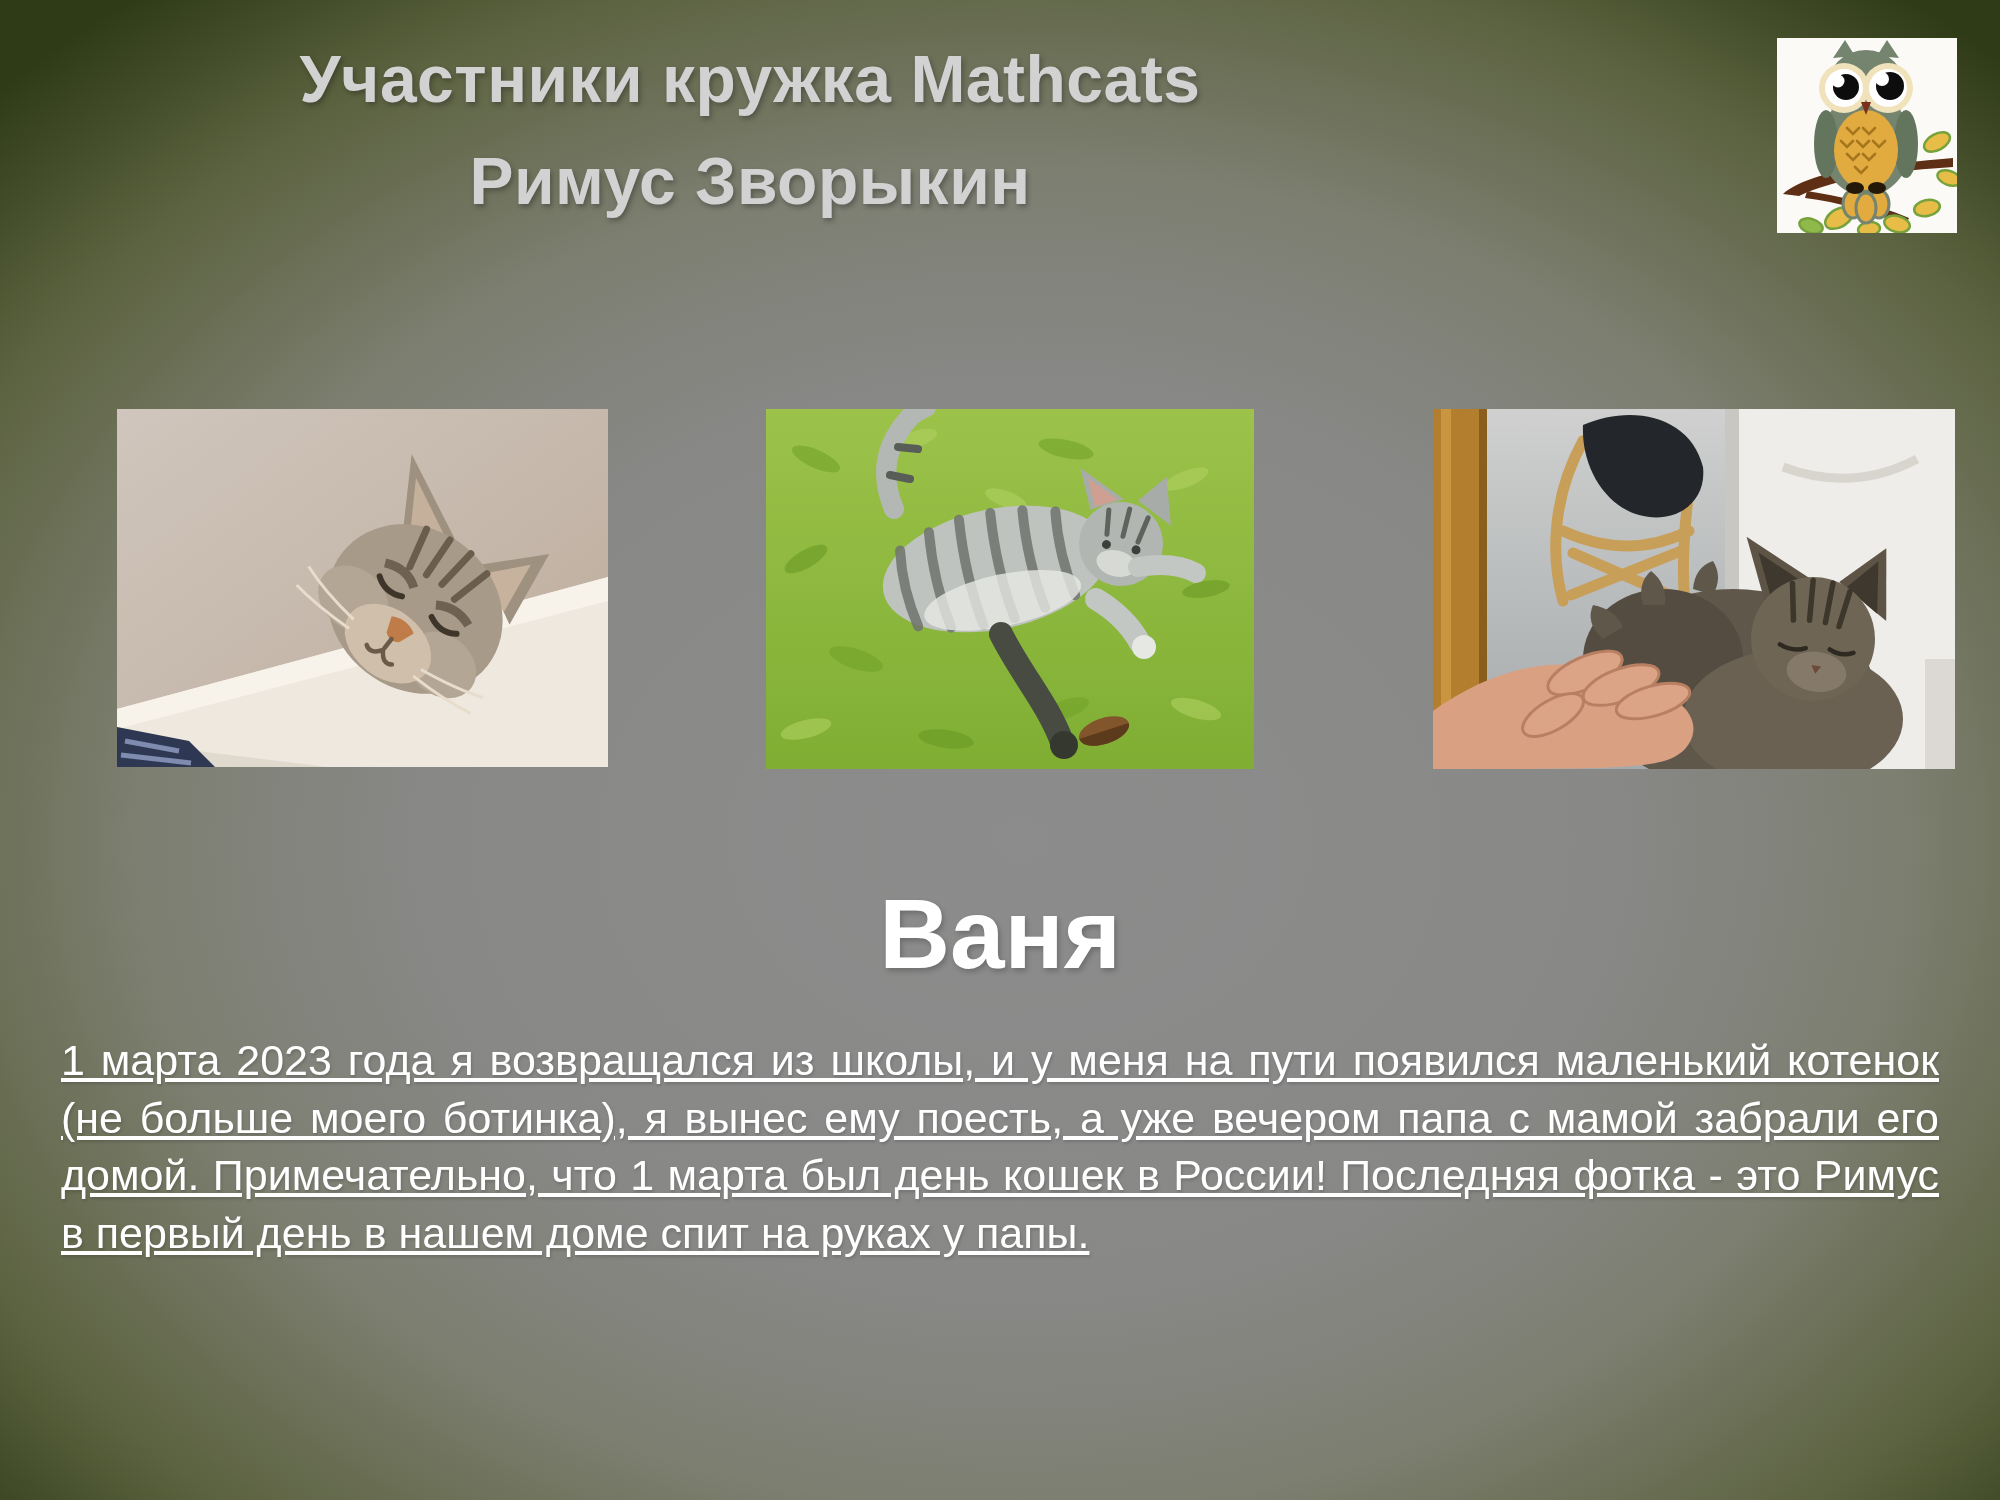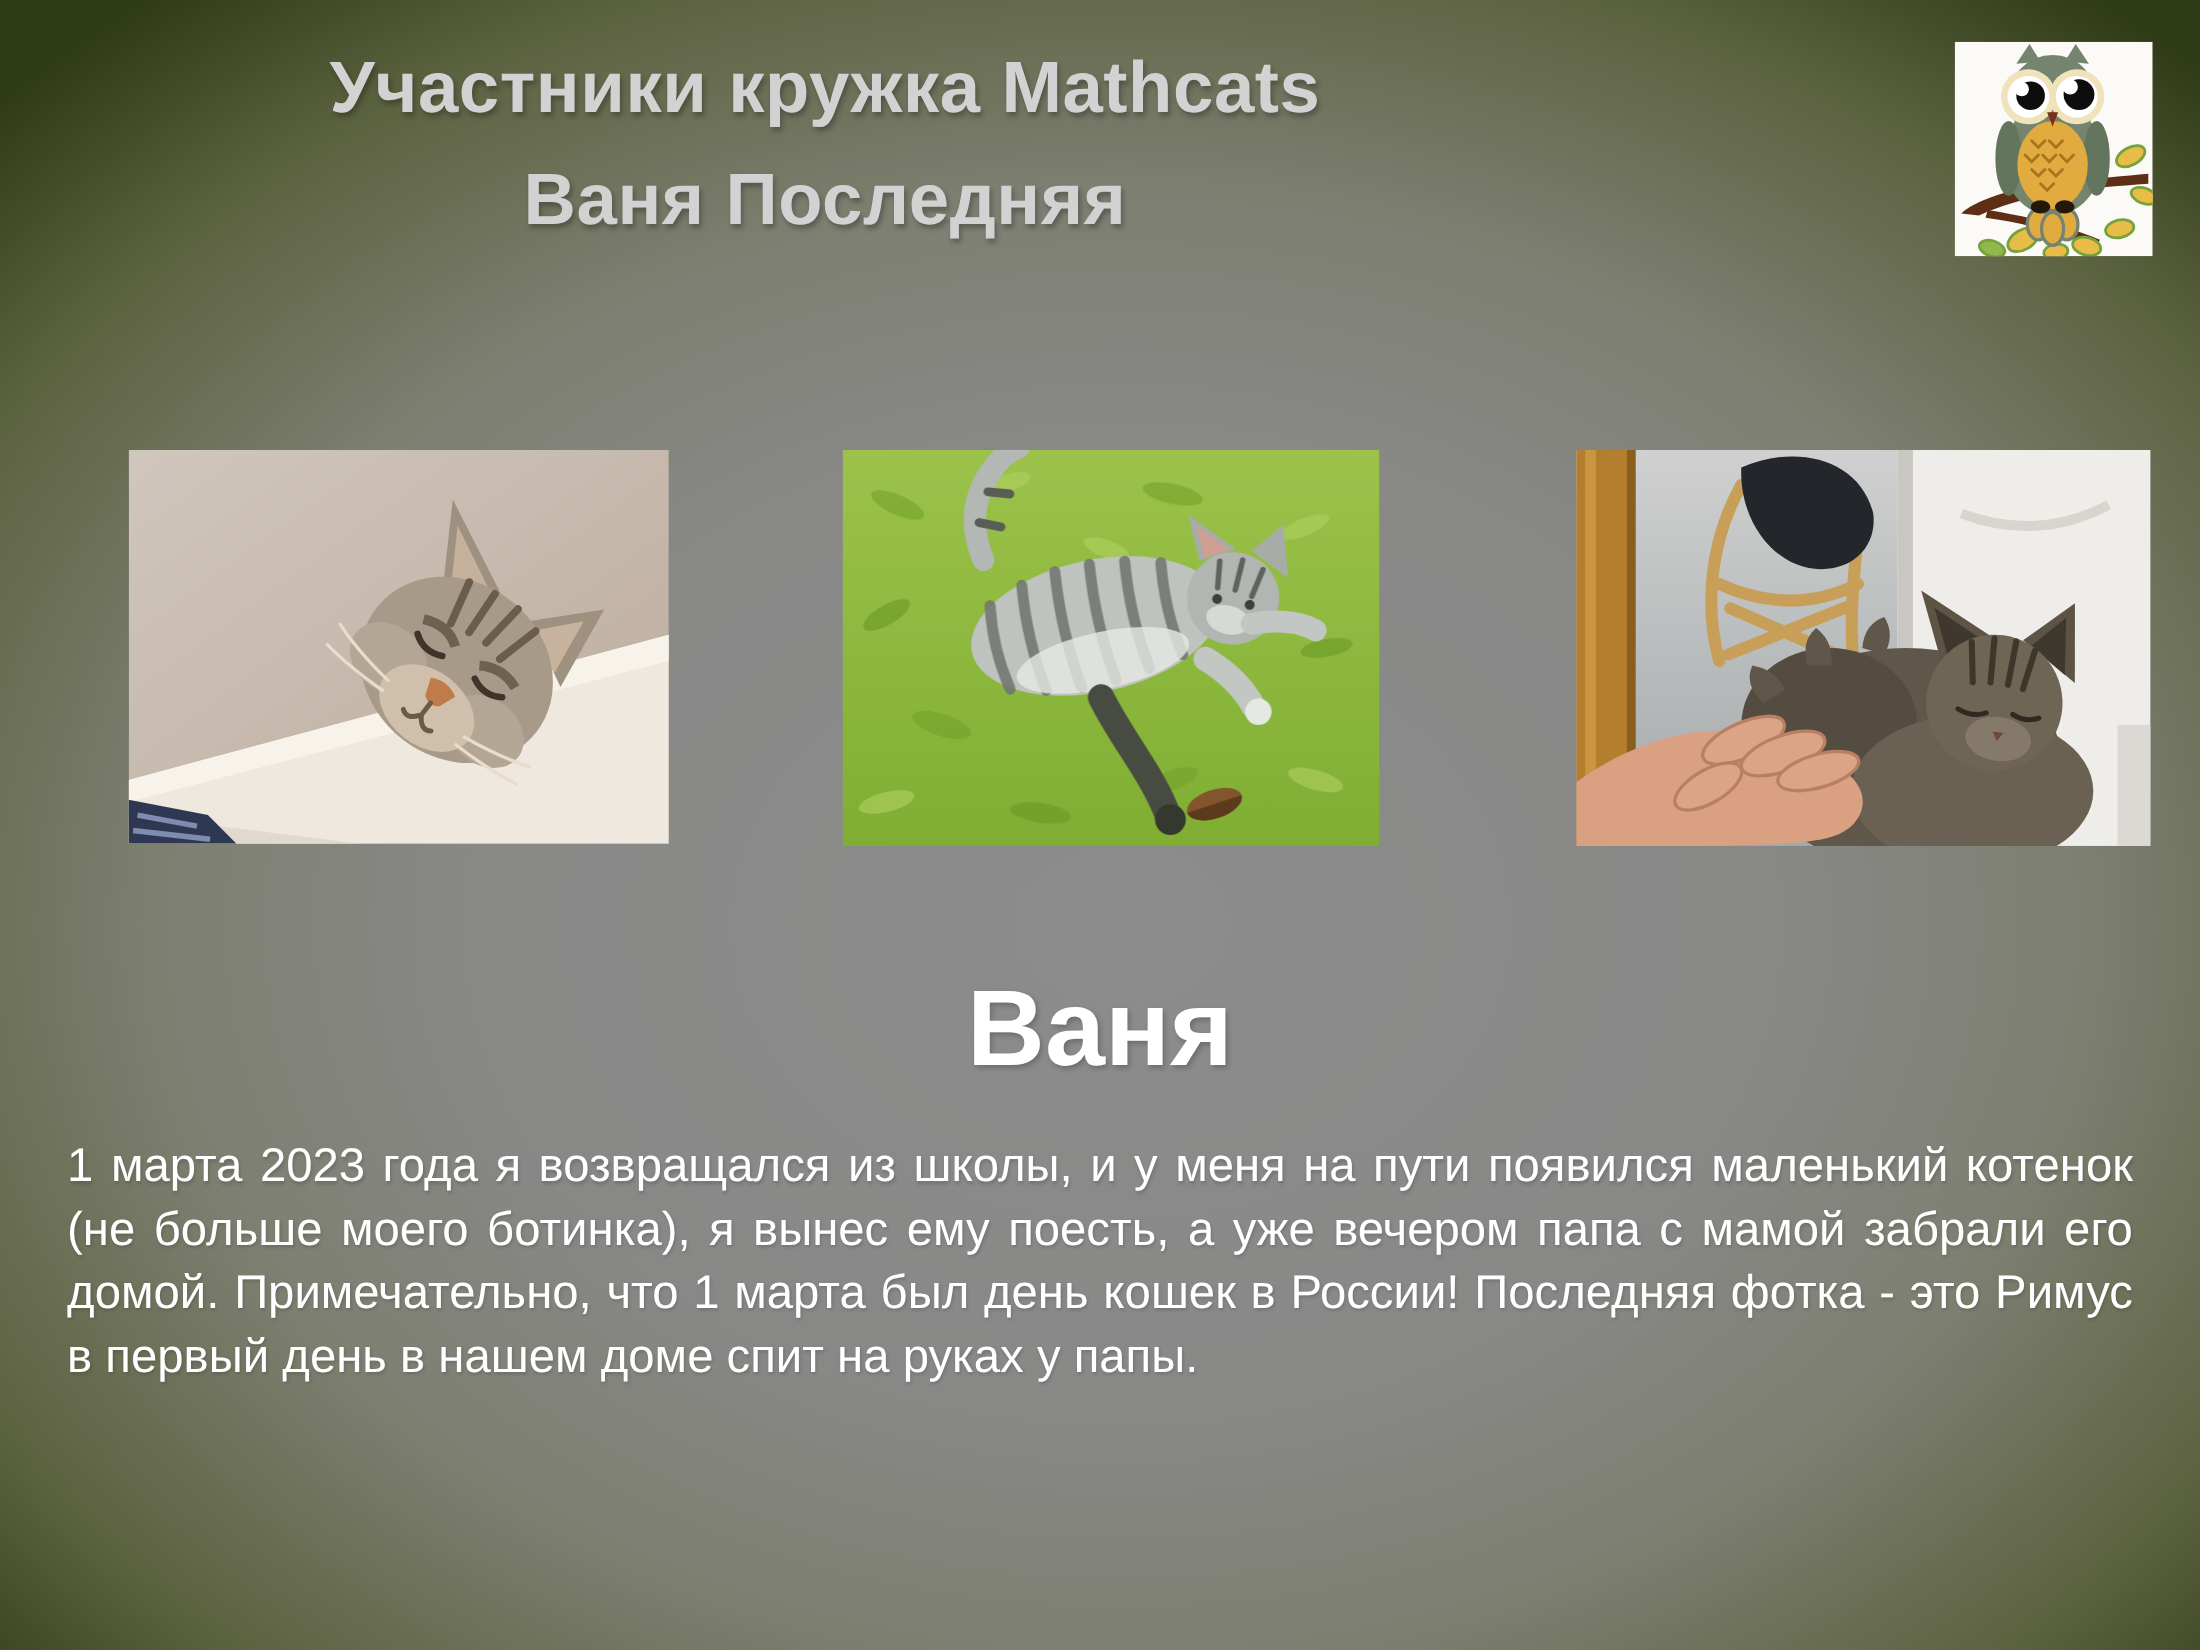--- a/index.html
+++ b/index.html
@@ -63,29 +63,30 @@
     left: 61px;
     top: 1032px;
     width: 1878px;
     margin: 0;
     font-size: 43px;
     line-height: 57.5px;
     color: #ffffff;
     text-align: justify;
     text-align-last: left;
     text-shadow: 1px 2px 3px rgba(25,25,25,0.2);
+    text-decoration: underline;
   }
 </style>
 </head>
 <body>
 
 <div class="slide">
 
   <div class="title-line title-1">Участники кружка Mathcats</div>
-  <div class="title-line title-2">Ваня Последняя</div>
+  <div class="title-line title-2">Римус Зворыкин</div>
 
   <div class="logo-box">
     <svg viewBox="0 0 180 195">
       <rect x="0" y="0" width="180" height="195" fill="#fbfaf7"></rect>
 
       <path d="M6 156 C 20 143, 55 132, 100 127 C 130 124, 155 122, 176 120 L 176 129 C 150 131, 120 133, 95 137 C 65 142, 38 150, 22 158 Z" fill="#5e2f15"></path>
       <path d="M30 153 C 60 158, 100 166, 132 180 L 128 188 C 98 174, 60 164, 28 160 Z" fill="#5e2f15"></path>
 
       <g stroke="#76a23c" stroke-width="2.5">
         <ellipse cx="160" cy="104" rx="14" ry="8" transform="rotate(-28 160 104)" fill="#e7bd47"></ellipse>

